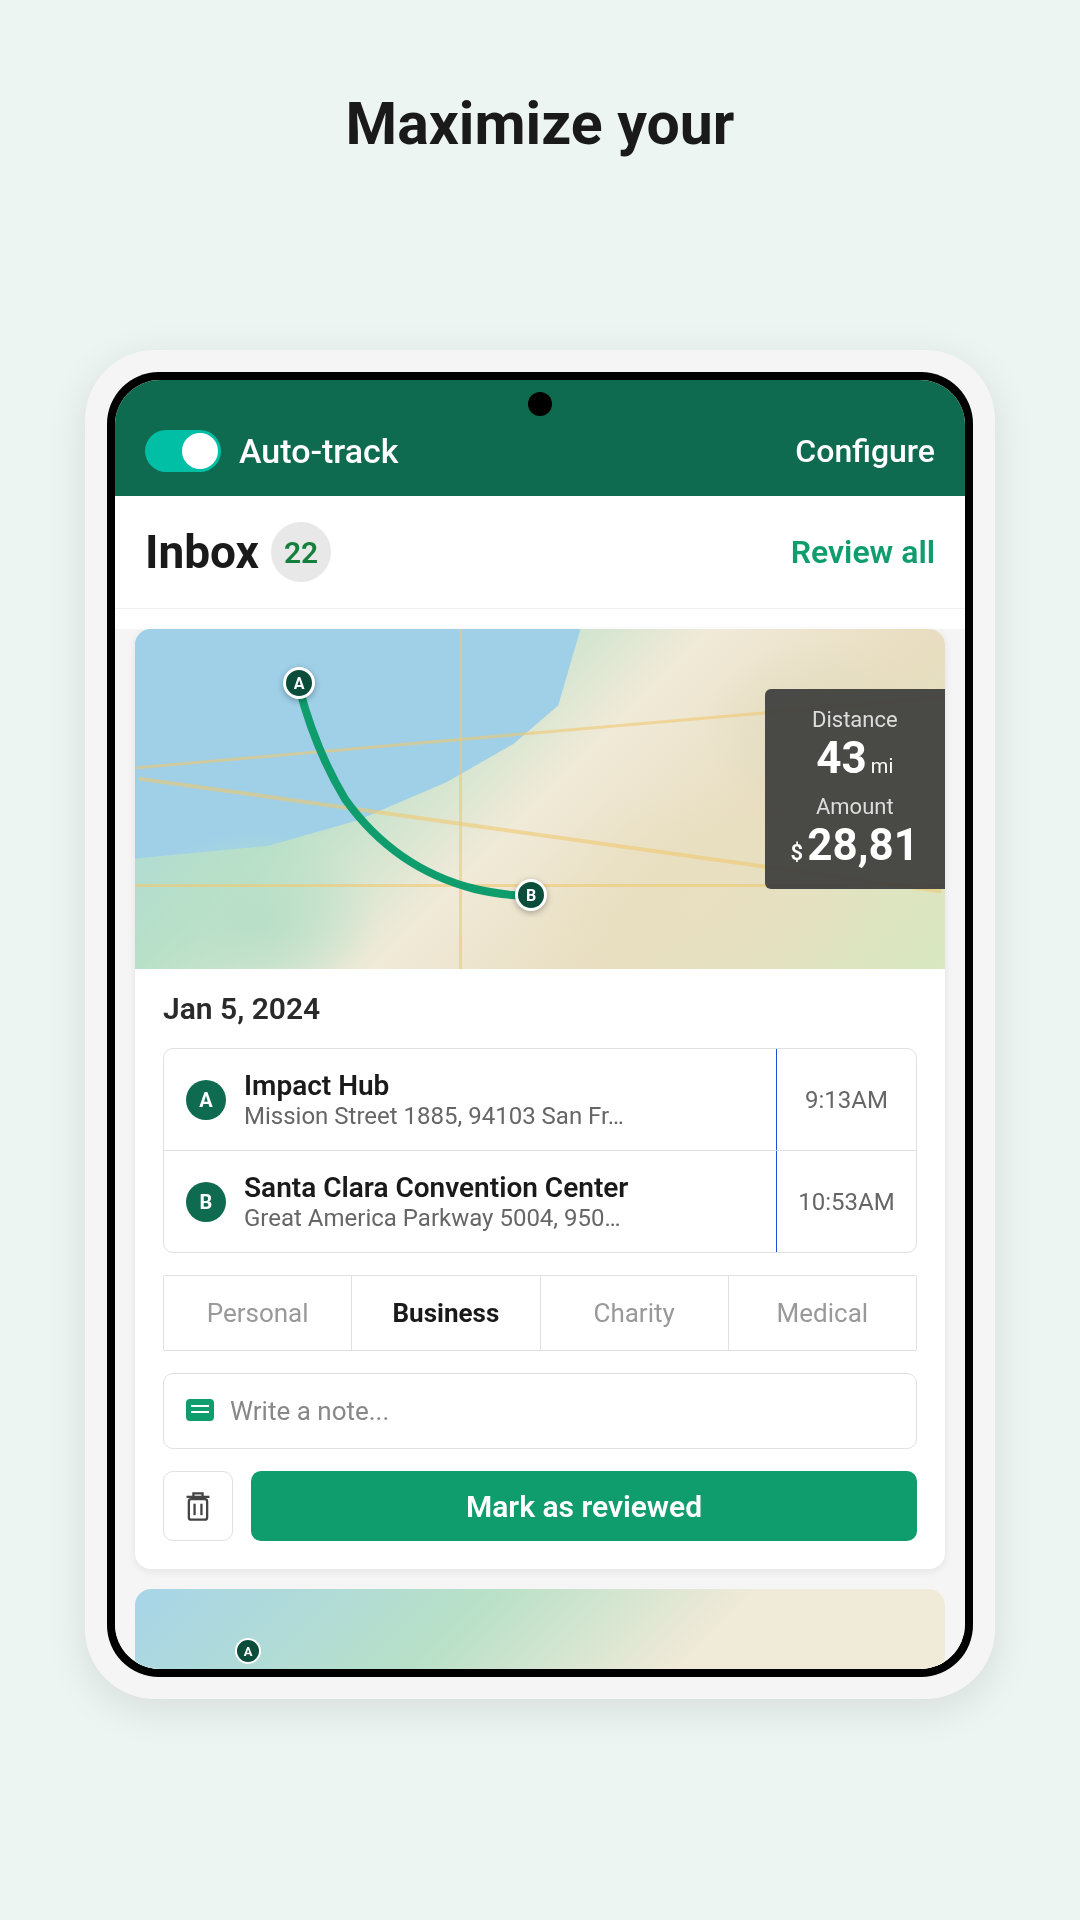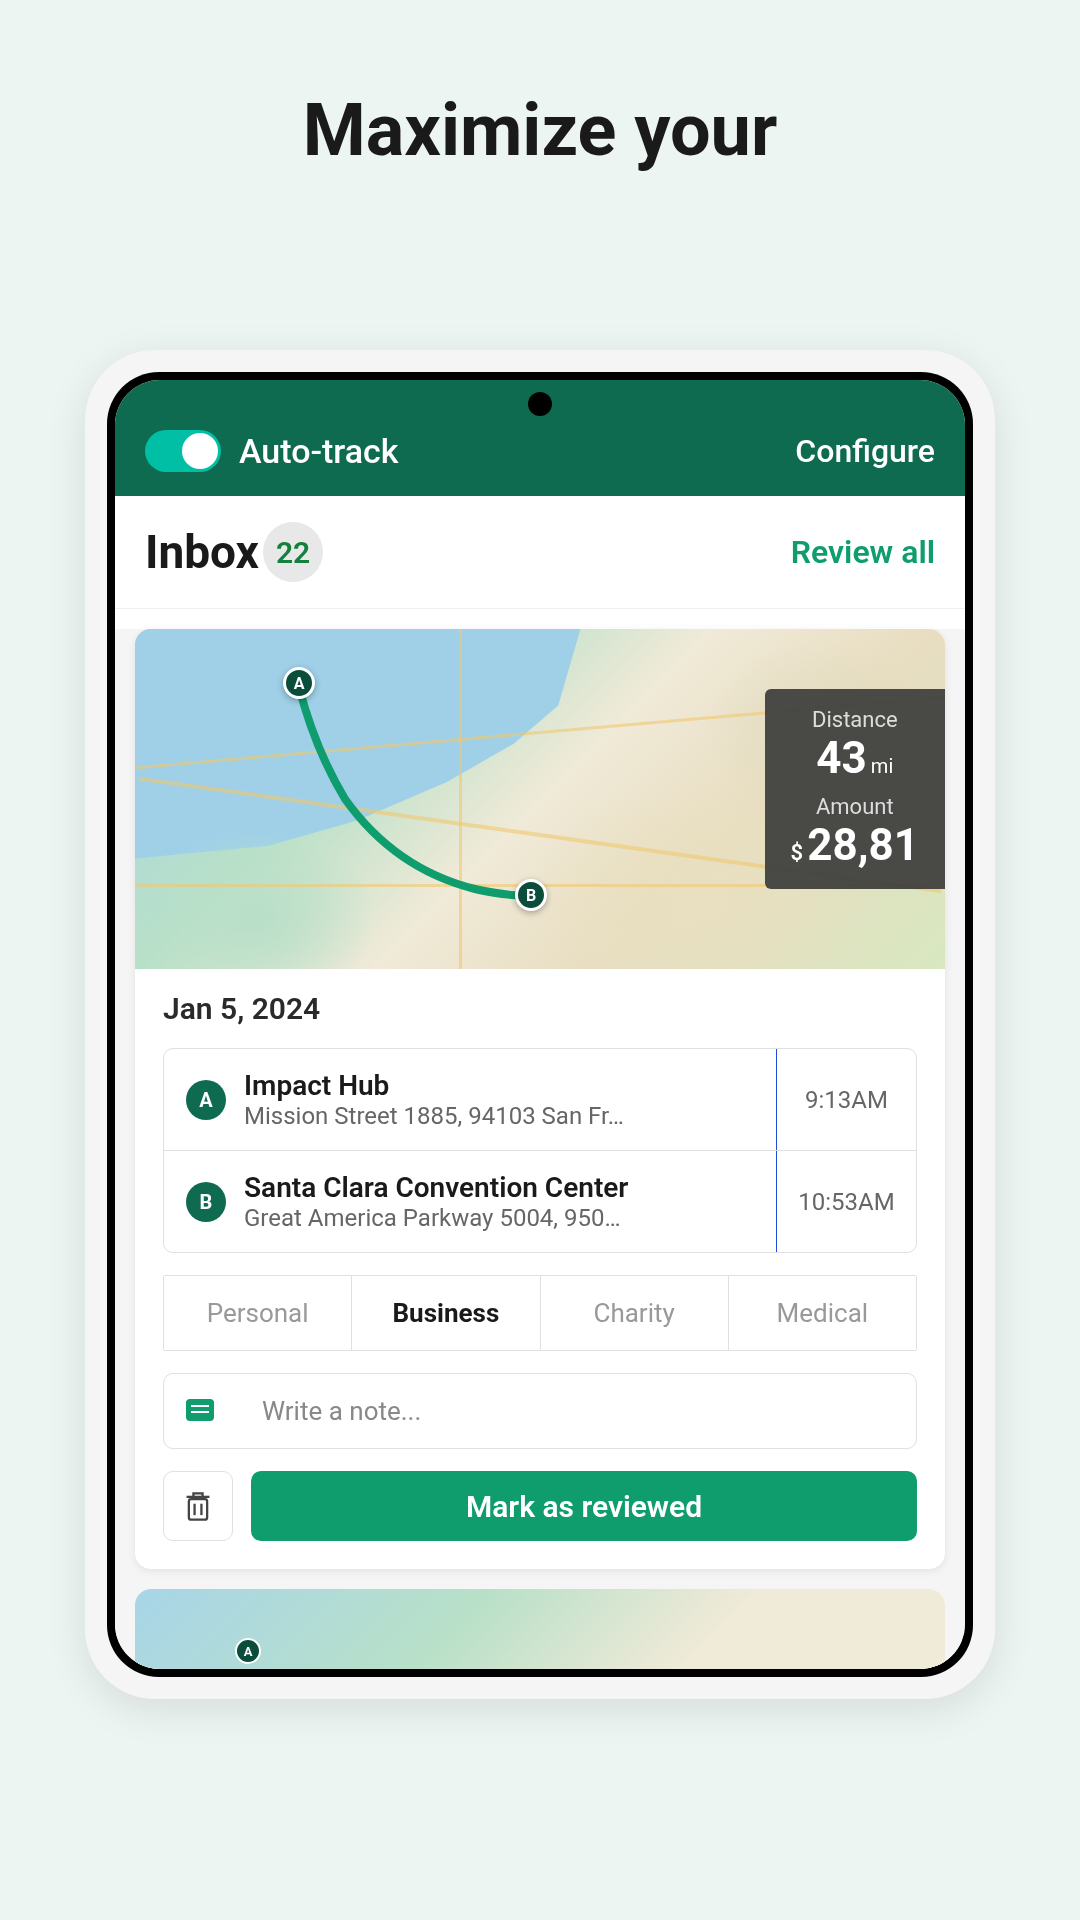--- a/index.html
+++ b/index.html
@@ -12,21 +12,21 @@
     body {
       background: #edf5f3;
       width: 1080px;
       height: 1920px;
       overflow: hidden;
       position: relative;
     }
     
     .promo-title {
       text-align: center;
-      font-size: 72px;
+      font-size: 59px;
       font-weight: 700;
       color: #1a1a1a;
       padding-top: 90px;
       line-height: 1.15;
     }
     
     .phone-frame {
       position: absolute;
       top: 350px;
       left: 50%;
@@ -114,21 +114,21 @@
       padding: 26px 30px;
       display: flex;
       align-items: center;
       justify-content: space-between;
       border-bottom: 1px solid #f0f0f0;
     }
     
     .inbox-left {
       display: flex;
       align-items: center;
-      gap: 4px;
+      gap: 12px;
     }
     
     .inbox-title {
       font-size: 46px;
       font-weight: 700;
       color: #1a1a1a;
     }
     
     .inbox-badge {
       background: #e8e8e8;
@@ -416,21 +416,20 @@
       height: 2px;
       background: #fff;
     }
     
     .note-icon-shape::before { top: 6px; }
     .note-icon-shape::after { top: 12px; }
     
     .note-placeholder {
       color: #888;
       font-size: 26px;
-      margin-left: 32px;
     }
     
     .action-row {
       display: flex;
       gap: 18px;
       margin: 22px 28px 28px 28px;
     }
     
     .delete-btn {
       width: 70px;

